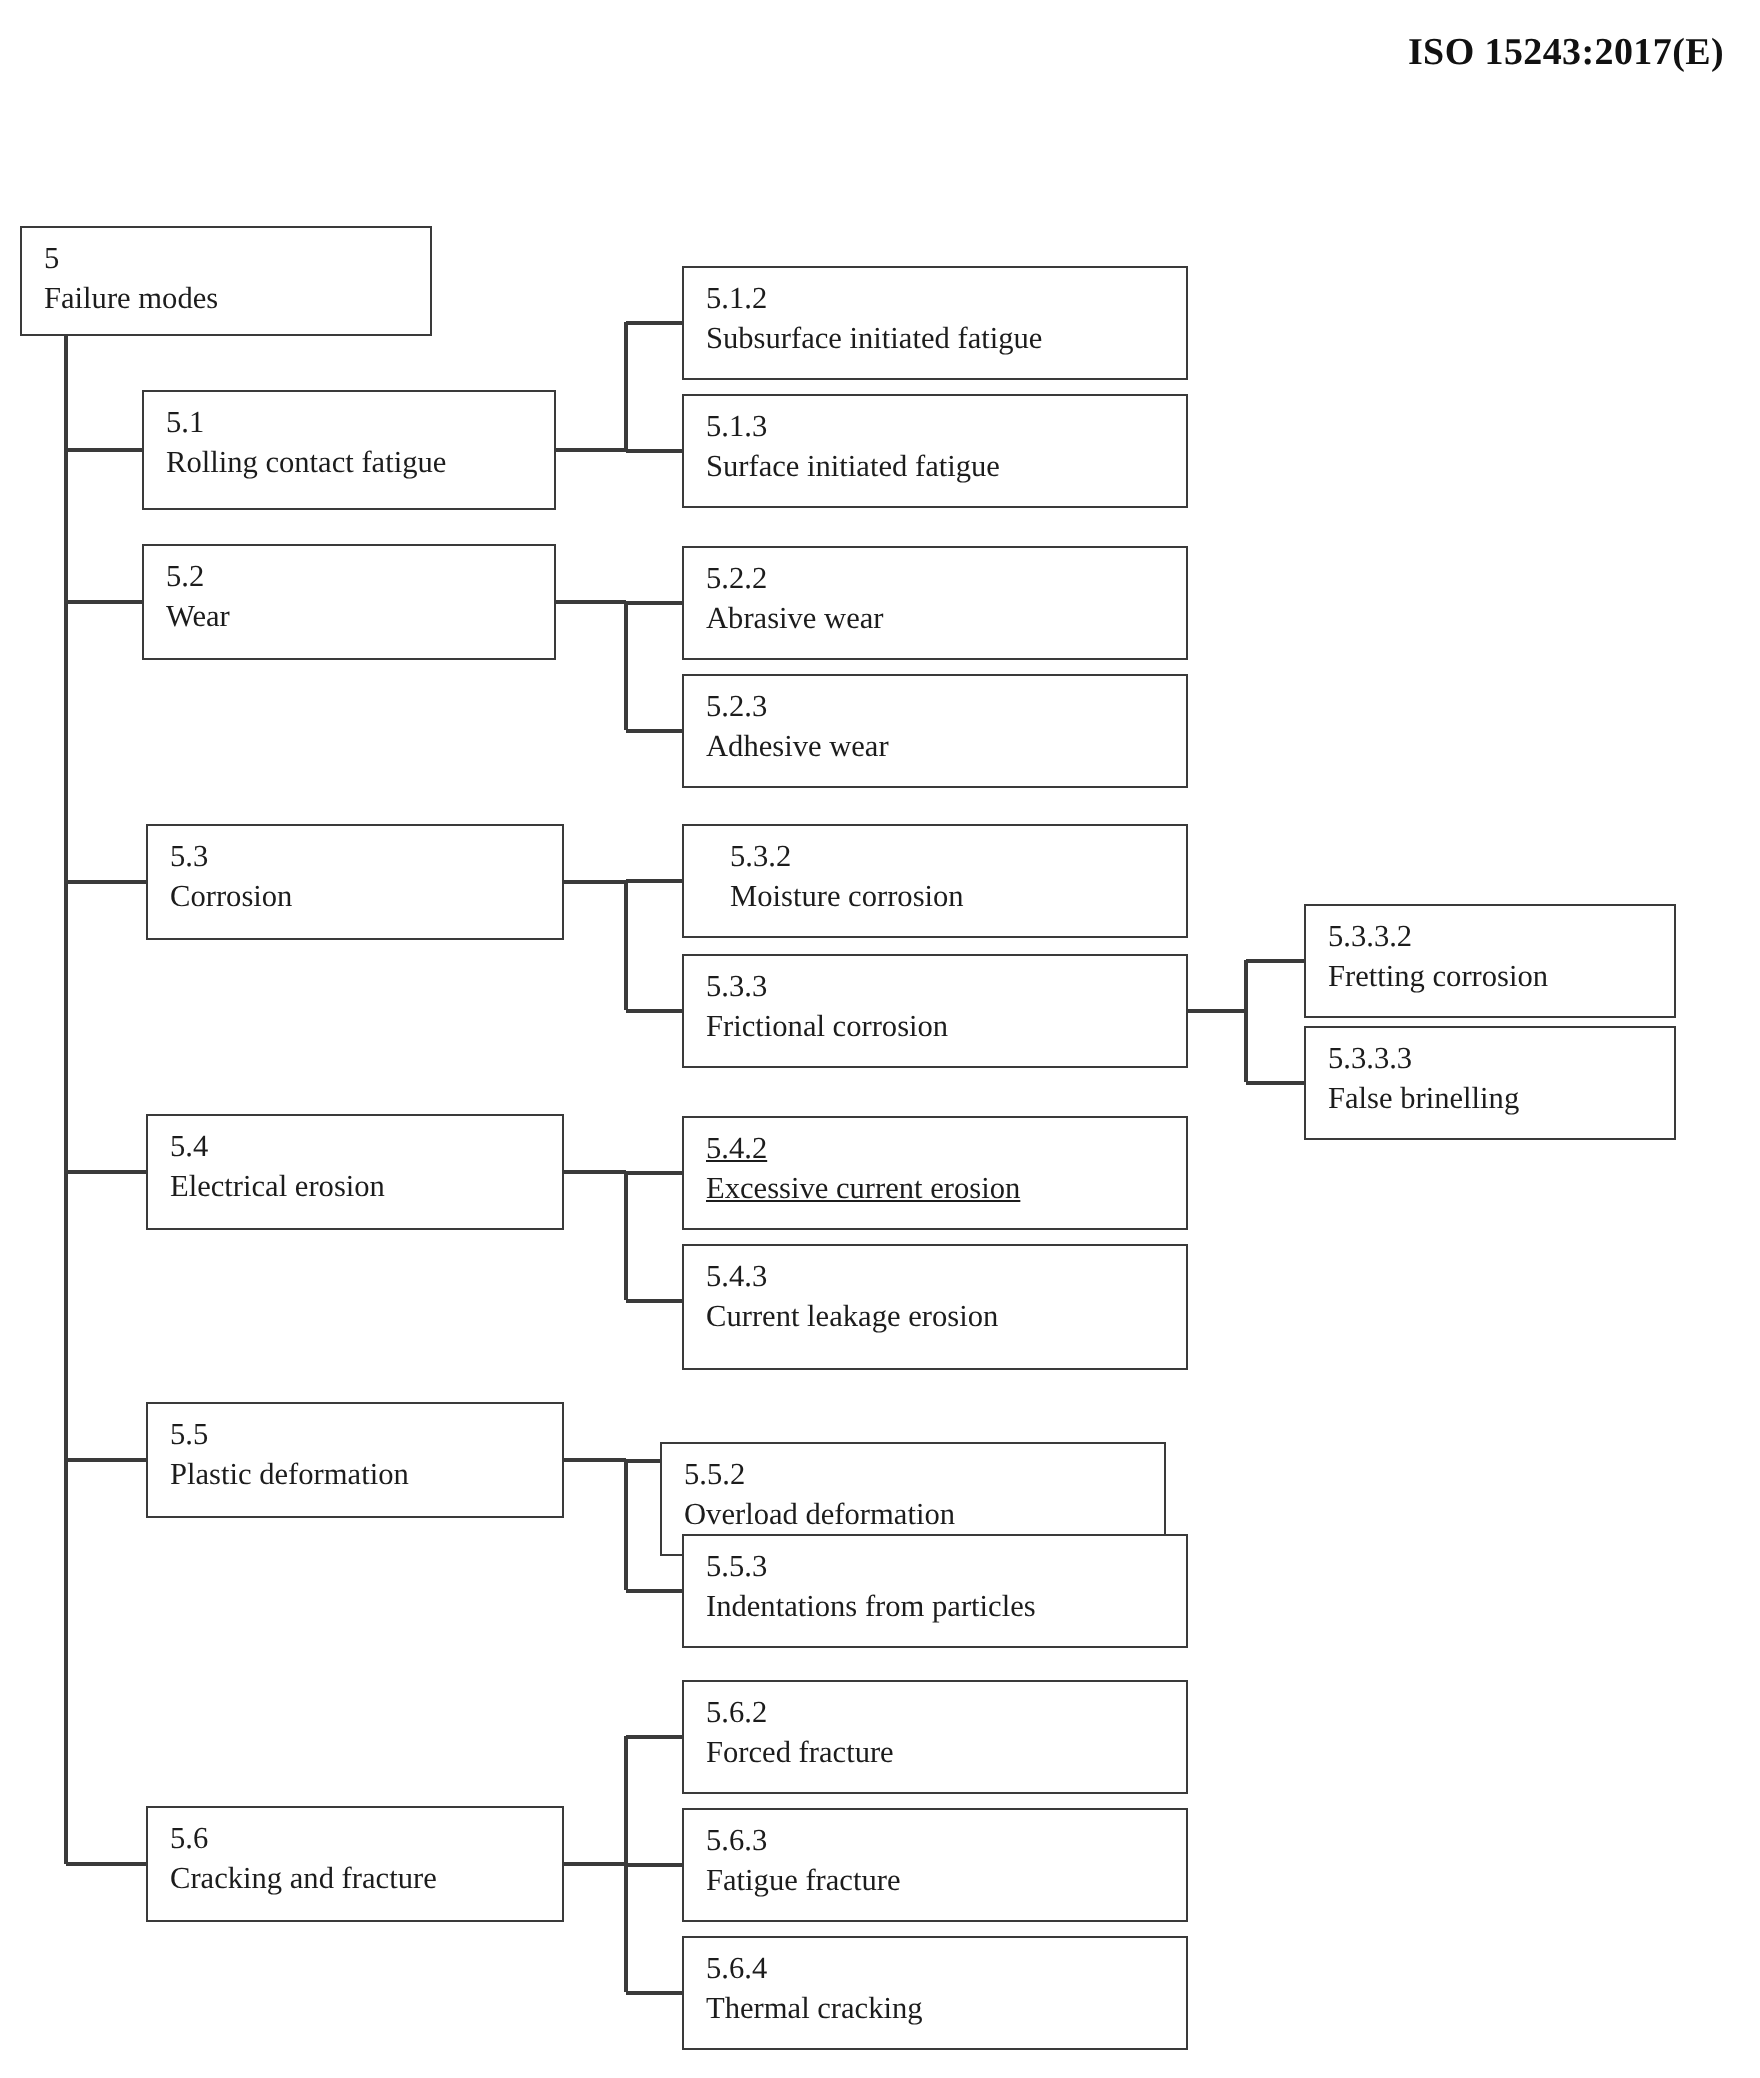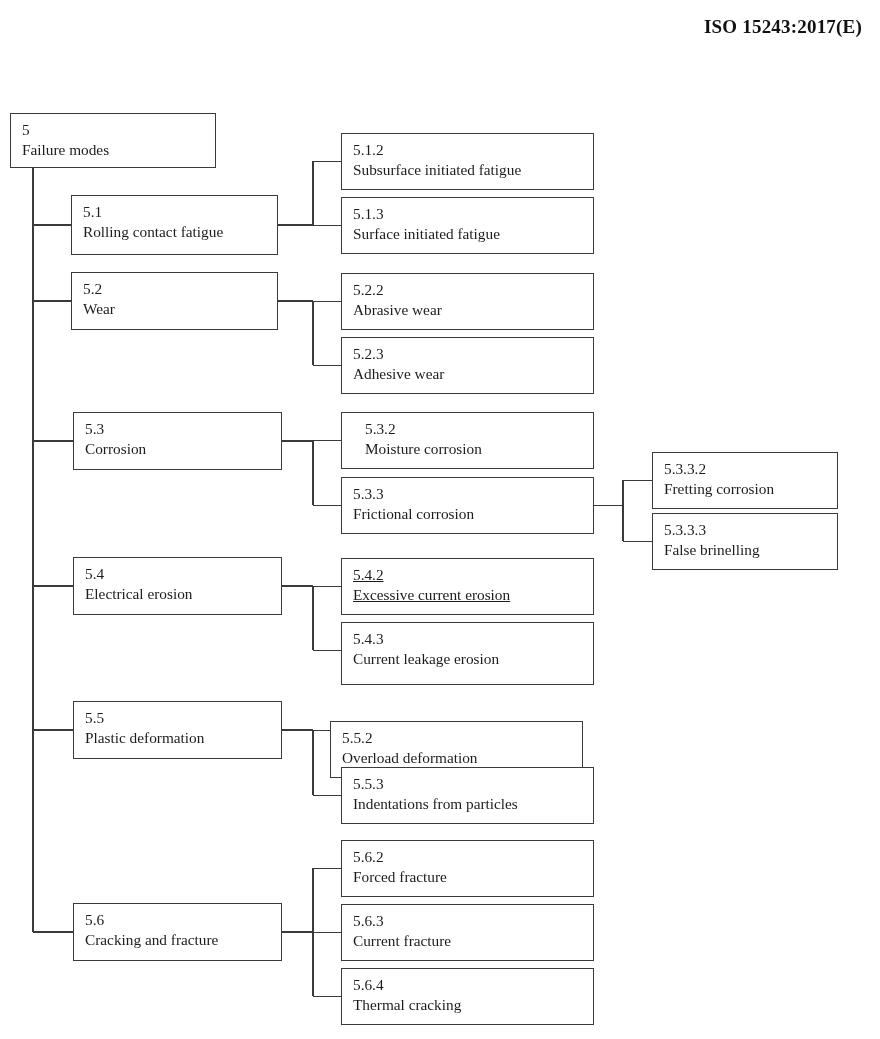--- a/index.html
+++ b/index.html
@@ -186,21 +186,21 @@
         <div class="node level-2" style="left: 73px; top: 903px; width: 209px; height: 58px;">
           <span class="num">5.6</span>
           <span class="label">Cracking and fracture</span>
         </div>
         <div class="node level-3" style="left: 341px; top: 840px; width: 253px; height: 57px;">
           <span class="num">5.6.2</span>
           <span class="label">Forced fracture</span>
         </div>
         <div class="node level-3" style="left: 341px; top: 904px; width: 253px; height: 57px;">
           <span class="num">5.6.3</span>
-          <span class="label">Current fracture</span>
+          <span class="label">Fatigue fracture</span>
         </div>
         <div class="node level-3" style="left: 341px; top: 968px; width: 253px; height: 57px;">
           <span class="num">5.6.4</span>
           <span class="label">Thermal cracking</span>
         </div>
       </div>
   </div>
 
 </div>
 

